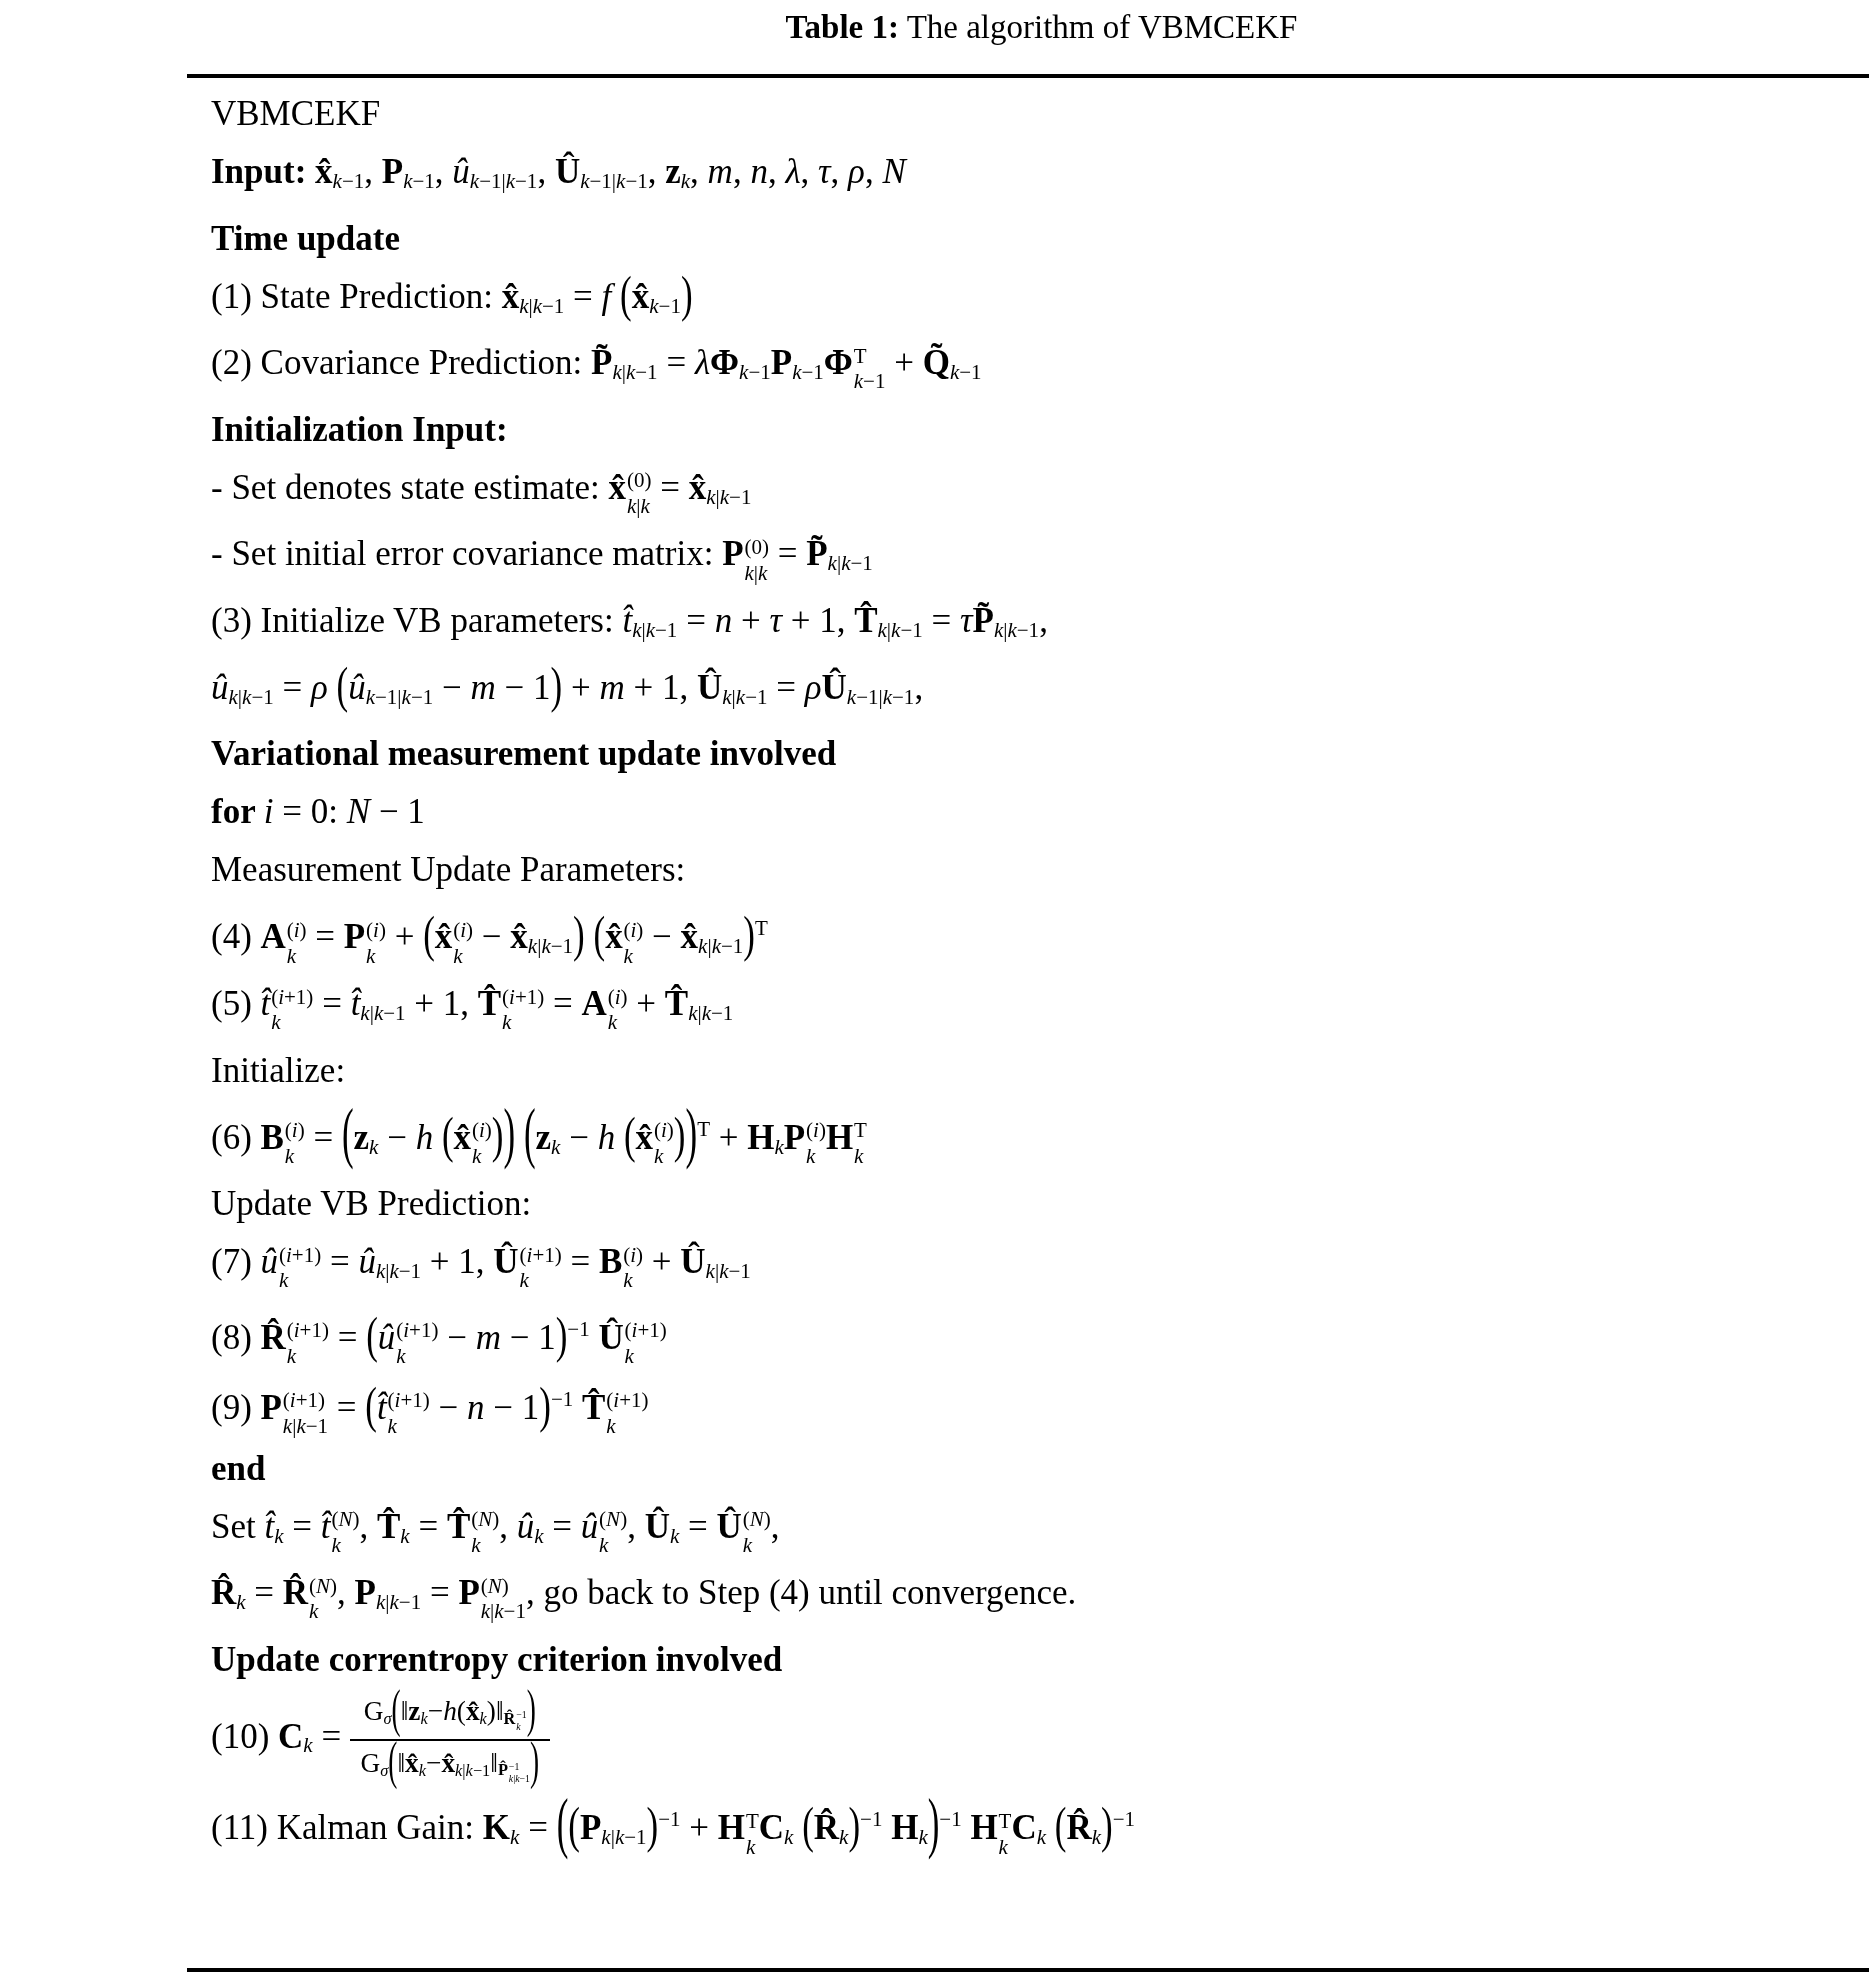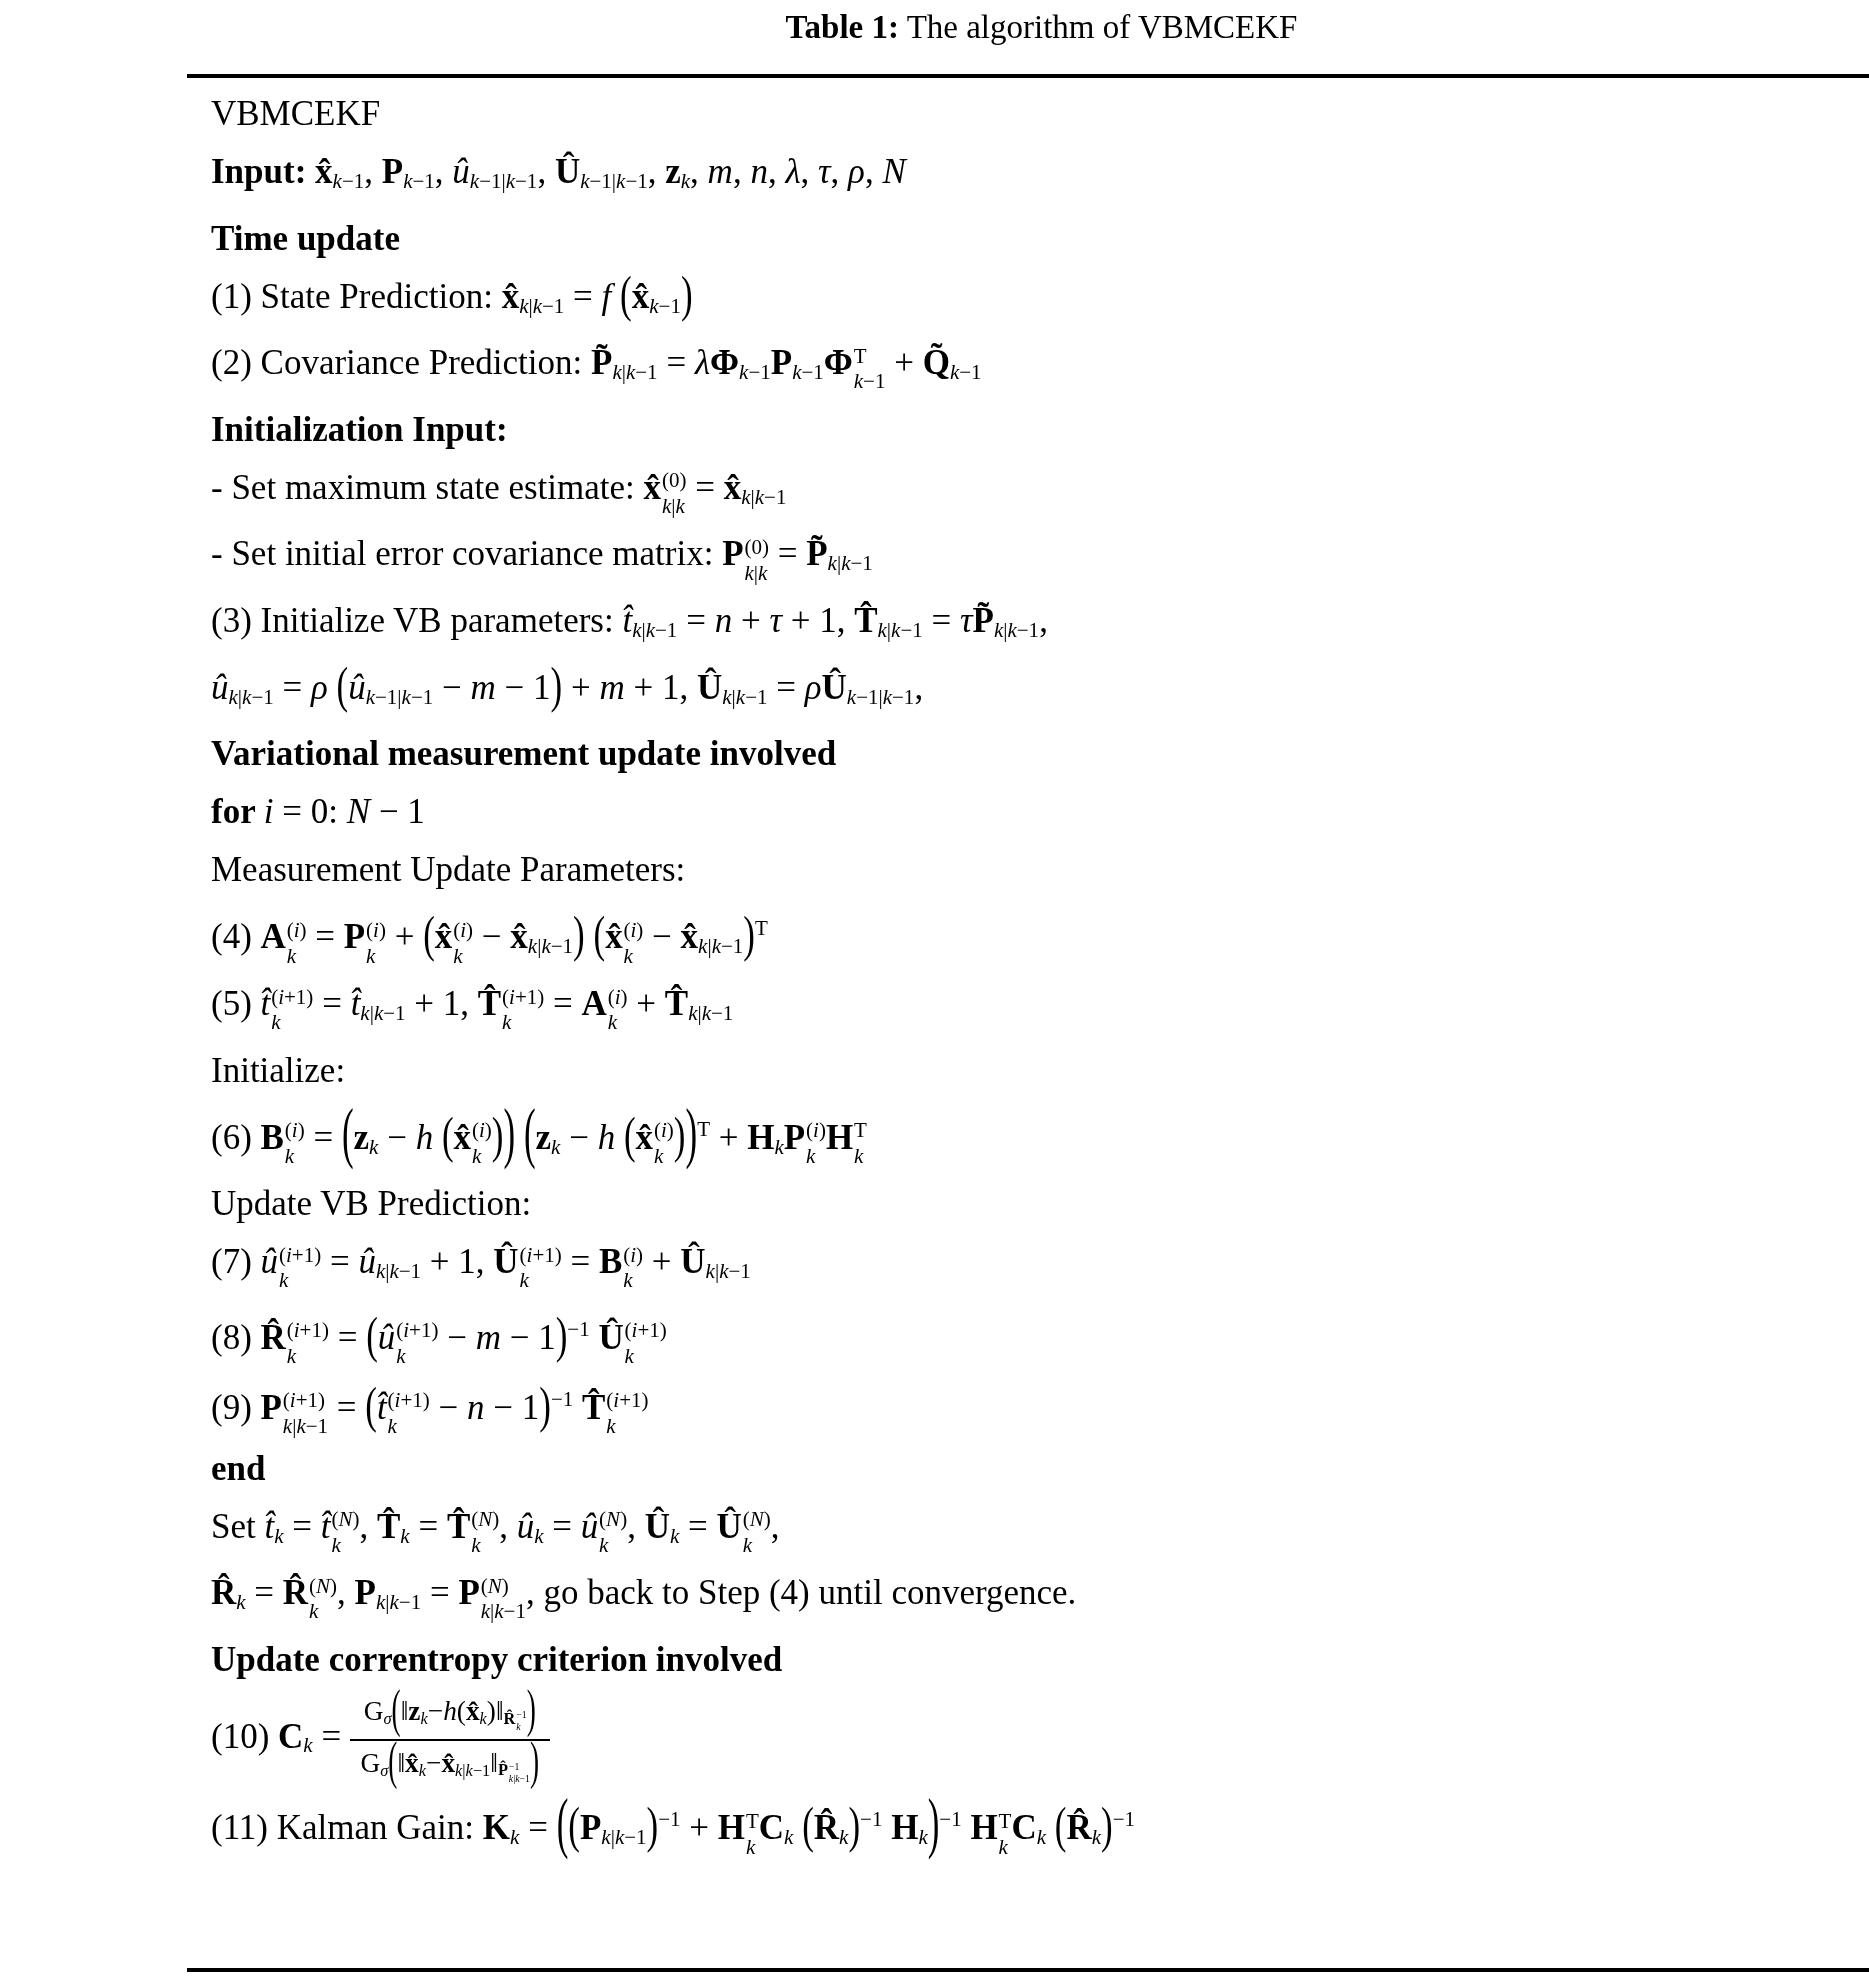--- a/index.html
+++ b/index.html
@@ -32,21 +32,21 @@
     <span>The algorithm of VBMCEKF</span>
   </div>
   <div id="rule-top" class="rule"></div>
   <div id="algo">
       <div class="line"><span>VBMCEKF</span></div>
       <div class="line"><span class="bd">Input: </span><span class="bd">x̂</span><span class="sb"><span class="it">k</span><span>−1</span></span><span>, </span><span class="bd">P</span><span class="sb"><span class="it">k</span><span>−1</span></span><span>, </span><span class="it">û</span><span class="sb"><span class="it">k</span><span>−1|</span><span class="it">k</span><span>−1</span></span><span>, </span><span class="bd">Û</span><span class="sb"><span class="it">k</span><span>−1|</span><span class="it">k</span><span>−1</span></span><span>, </span><span class="bd">z</span><span class="sb"><span class="it">k</span></span><span>, </span><span class="it">m</span><span>, </span><span class="it">n</span><span>, </span><span class="it">λ</span><span>, </span><span class="it">τ</span><span>, </span><span class="it">ρ</span><span>, </span><span class="it">N</span></div>
       <div class="line"><span class="bd">Time update</span></div>
       <div class="line"><span>(1) State Prediction: </span><span class="bd">x̂</span><span class="sb"><span class="it">k</span><span>|</span><span class="it">k</span><span>−1</span></span><span> = </span><span class="it">f</span><span> </span><span class="p1">(</span><span class="bd">x̂</span><span class="sb"><span class="it">k</span><span>−1</span></span><span class="p1">)</span></div>
       <div class="line"><span>(2) Covariance Prediction: </span><span class="bd">P̃</span><span class="sb"><span class="it">k</span><span>|</span><span class="it">k</span><span>−1</span></span><span> = </span><span class="it">λ</span><span class="bd">Φ</span><span class="sb"><span class="it">k</span><span>−1</span></span><span class="bd">P</span><span class="sb"><span class="it">k</span><span>−1</span></span><span class="bd">Φ</span><span class="ss"><span class="ssr"><span>T</span></span><span class="ssr"><span class="it">k</span><span>−1</span></span></span><span> + </span><span class="bd">Q̃</span><span class="sb"><span class="it">k</span><span>−1</span></span></div>
       <div class="line"><span class="bd">Initialization Input:</span></div>
-      <div class="line"><span>- Set maximum state estimate: </span><span class="bd">x̂</span><span class="ss"><span class="ssr"><span>(0)</span></span><span class="ssr"><span class="it">k</span><span>|</span><span class="it">k</span></span></span><span> = </span><span class="bd">x̂</span><span class="sb"><span class="it">k</span><span>|</span><span class="it">k</span><span>−1</span></span></div>
+      <div class="line"><span>- Set denotes state estimate: </span><span class="bd">x̂</span><span class="ss"><span class="ssr"><span>(0)</span></span><span class="ssr"><span class="it">k</span><span>|</span><span class="it">k</span></span></span><span> = </span><span class="bd">x̂</span><span class="sb"><span class="it">k</span><span>|</span><span class="it">k</span><span>−1</span></span></div>
       <div class="line"><span>- Set initial error covariance matrix: </span><span class="bd">P</span><span class="ss"><span class="ssr"><span>(0)</span></span><span class="ssr"><span class="it">k</span><span>|</span><span class="it">k</span></span></span><span> = </span><span class="bd">P̃</span><span class="sb"><span class="it">k</span><span>|</span><span class="it">k</span><span>−1</span></span></div>
       <div class="line"><span>(3) Initialize VB parameters: </span><span class="it">t̂</span><span class="sb"><span class="it">k</span><span>|</span><span class="it">k</span><span>−1</span></span><span> = </span><span class="it">n</span><span> + </span><span class="it">τ</span><span> + 1, </span><span class="bd">T̂</span><span class="sb"><span class="it">k</span><span>|</span><span class="it">k</span><span>−1</span></span><span> = </span><span class="it">τ</span><span class="bd">P̃</span><span class="sb"><span class="it">k</span><span>|</span><span class="it">k</span><span>−1</span></span><span>,</span></div>
       <div class="line"><span class="it">û</span><span class="sb"><span class="it">k</span><span>|</span><span class="it">k</span><span>−1</span></span><span> = </span><span class="it">ρ</span><span> </span><span class="p1">(</span><span class="it">û</span><span class="sb"><span class="it">k</span><span>−1|</span><span class="it">k</span><span>−1</span></span><span> − </span><span class="it">m</span><span> − 1</span><span class="p1">)</span><span> + </span><span class="it">m</span><span> + 1, </span><span class="bd">Û</span><span class="sb"><span class="it">k</span><span>|</span><span class="it">k</span><span>−1</span></span><span> = </span><span class="it">ρ</span><span class="bd">Û</span><span class="sb"><span class="it">k</span><span>−1|</span><span class="it">k</span><span>−1</span></span><span>,</span></div>
       <div class="line"><span class="bd">Variational measurement update involved</span></div>
       <div class="line"><span class="bd">for </span><span class="it">i</span><span> = 0: </span><span class="it">N</span><span> − 1</span></div>
       <div class="line"><span>Measurement Update Parameters:</span></div>
       <div class="line"><span>(4) </span><span class="bd">A</span><span class="ss"><span class="ssr"><span>(</span><span class="it">i</span><span>)</span></span><span class="ssr"><span class="it">k</span></span></span><span> = </span><span class="bd">P</span><span class="ss"><span class="ssr"><span>(</span><span class="it">i</span><span>)</span></span><span class="ssr"><span class="it">k</span></span></span><span> + </span><span class="p1">(</span><span class="bd">x̂</span><span class="ss"><span class="ssr"><span>(</span><span class="it">i</span><span>)</span></span><span class="ssr"><span class="it">k</span></span></span><span> − </span><span class="bd">x̂</span><span class="sb"><span class="it">k</span><span>|</span><span class="it">k</span><span>−1</span></span><span class="p1">)</span><span> </span><span class="p1">(</span><span class="bd">x̂</span><span class="ss"><span class="ssr"><span>(</span><span class="it">i</span><span>)</span></span><span class="ssr"><span class="it">k</span></span></span><span> − </span><span class="bd">x̂</span><span class="sb"><span class="it">k</span><span>|</span><span class="it">k</span><span>−1</span></span><span class="p1">)</span><span class="sp"><span>T</span></span></div>
       <div class="line"><span>(5) </span><span class="it">t̂</span><span class="ss"><span class="ssr"><span>(</span><span class="it">i</span><span>+1)</span></span><span class="ssr"><span class="it">k</span></span></span><span> = </span><span class="it">t̂</span><span class="sb"><span class="it">k</span><span>|</span><span class="it">k</span><span>−1</span></span><span> + 1, </span><span class="bd">T̂</span><span class="ss"><span class="ssr"><span>(</span><span class="it">i</span><span>+1)</span></span><span class="ssr"><span class="it">k</span></span></span><span> = </span><span class="bd">A</span><span class="ss"><span class="ssr"><span>(</span><span class="it">i</span><span>)</span></span><span class="ssr"><span class="it">k</span></span></span><span> + </span><span class="bd">T̂</span><span class="sb"><span class="it">k</span><span>|</span><span class="it">k</span><span>−1</span></span></div>
       <div class="line"><span>Initialize:</span></div>
       <div class="line"><span>(6) </span><span class="bd">B</span><span class="ss"><span class="ssr"><span>(</span><span class="it">i</span><span>)</span></span><span class="ssr"><span class="it">k</span></span></span><span> = </span><span class="p2">(</span><span class="bd">z</span><span class="sb"><span class="it">k</span></span><span> − </span><span class="it">h</span><span> </span><span class="p1">(</span><span class="bd">x̂</span><span class="ss"><span class="ssr"><span>(</span><span class="it">i</span><span>)</span></span><span class="ssr"><span class="it">k</span></span></span><span class="p1">)</span><span class="p2">)</span><span> </span><span class="p2">(</span><span class="bd">z</span><span class="sb"><span class="it">k</span></span><span> − </span><span class="it">h</span><span> </span><span class="p1">(</span><span class="bd">x̂</span><span class="ss"><span class="ssr"><span>(</span><span class="it">i</span><span>)</span></span><span class="ssr"><span class="it">k</span></span></span><span class="p1">)</span><span class="p2">)</span><span class="sp"><span>T</span></span><span> + </span><span class="bd">H</span><span class="sb"><span class="it">k</span></span><span class="bd">P</span><span class="ss"><span class="ssr"><span>(</span><span class="it">i</span><span>)</span></span><span class="ssr"><span class="it">k</span></span></span><span class="bd">H</span><span class="ss"><span class="ssr"><span>T</span></span><span class="ssr"><span class="it">k</span></span></span></div>

